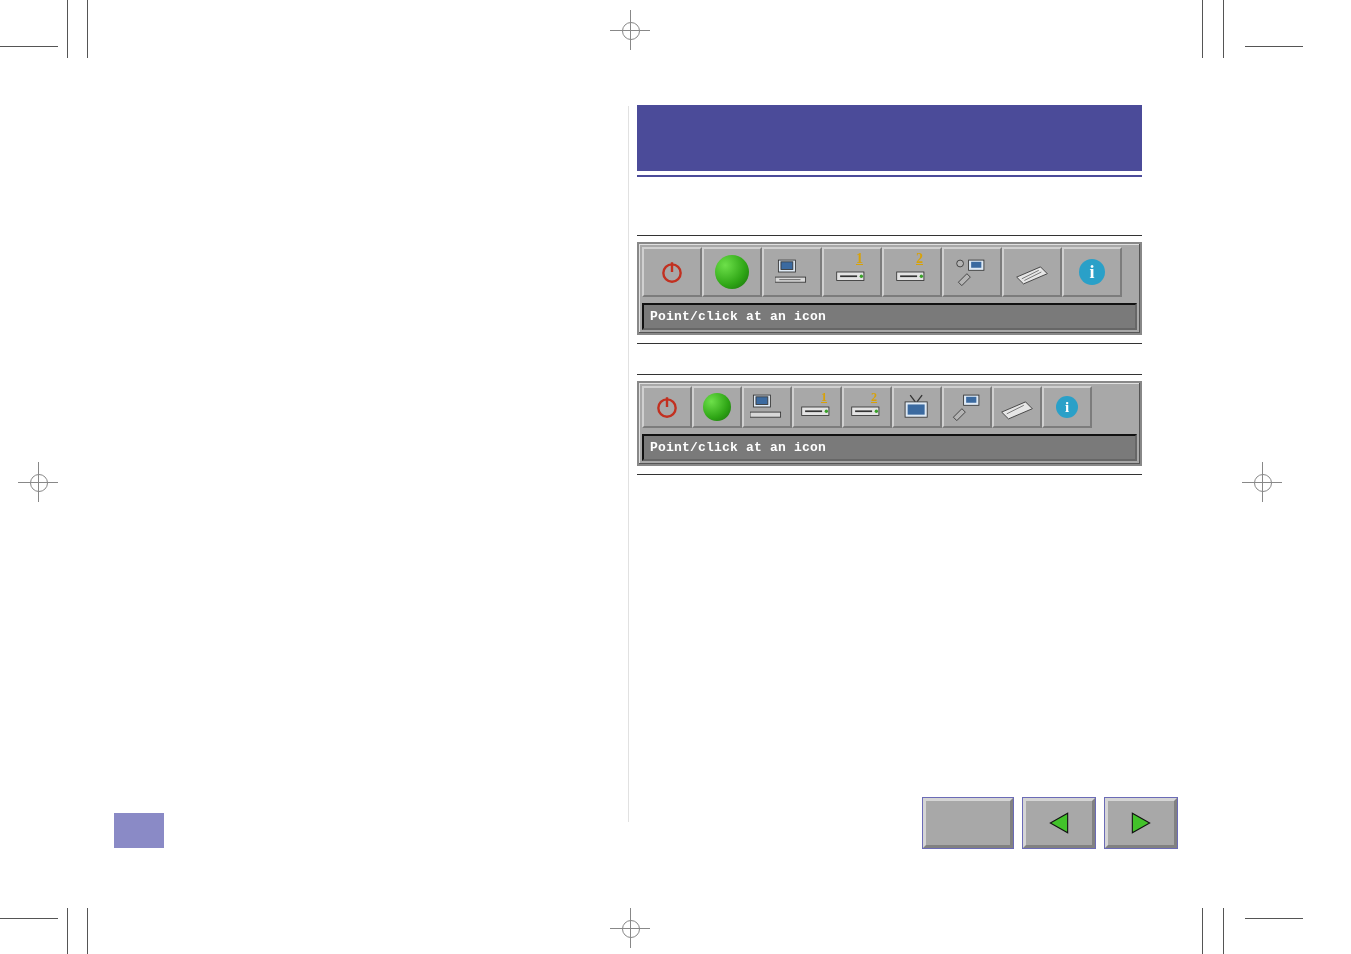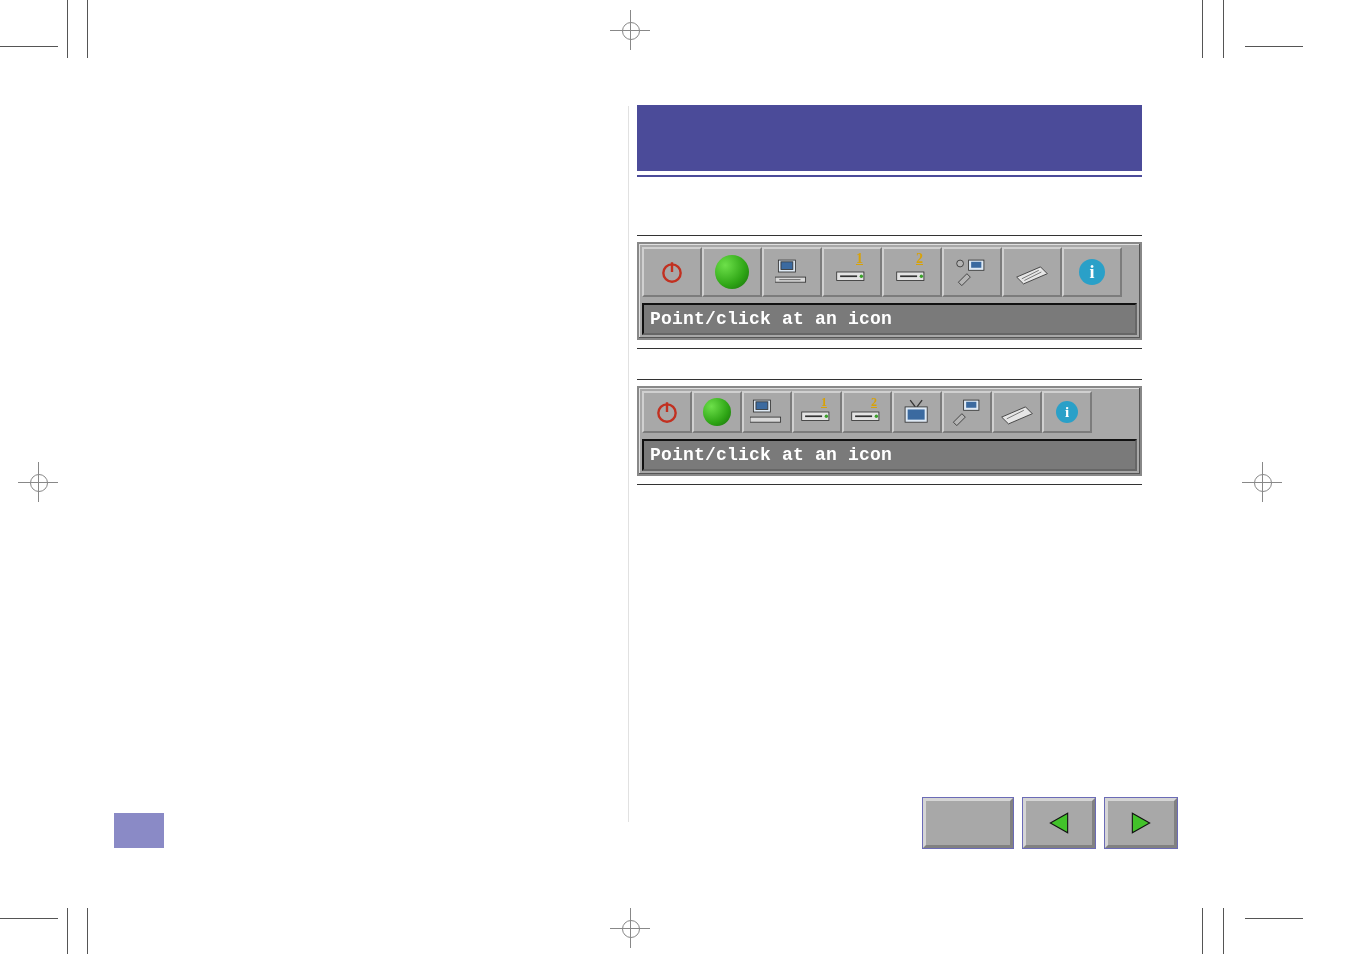--- a/index.html
+++ b/index.html
@@ -93,21 +93,21 @@
   }
   .tbut.small { width: 48px; height: 42px; }
   .tbut.med  { width: 55px; height: 42px; }
   .toolbar.compact .tbut { width: 50px; height: 42px; }
 
   .status {
     margin: 3px;
     background: #7a7a7a;
     border: 2px inset #666;
     color: #fff;
-    font-size: 18px;
+    font-size: 13px;
     padding: 4px 6px;
     font-weight: bold;
     letter-spacing: 0.2px;
   }
 
   .hr-top { border-top: 1px solid #333; margin: 18px 0 6px 0; }
   .hr-bot { border-top: 1px solid #333; margin: 8px 0 30px 0; }
 
   
   .power-icon svg { width: 26px; height: 26px; }

